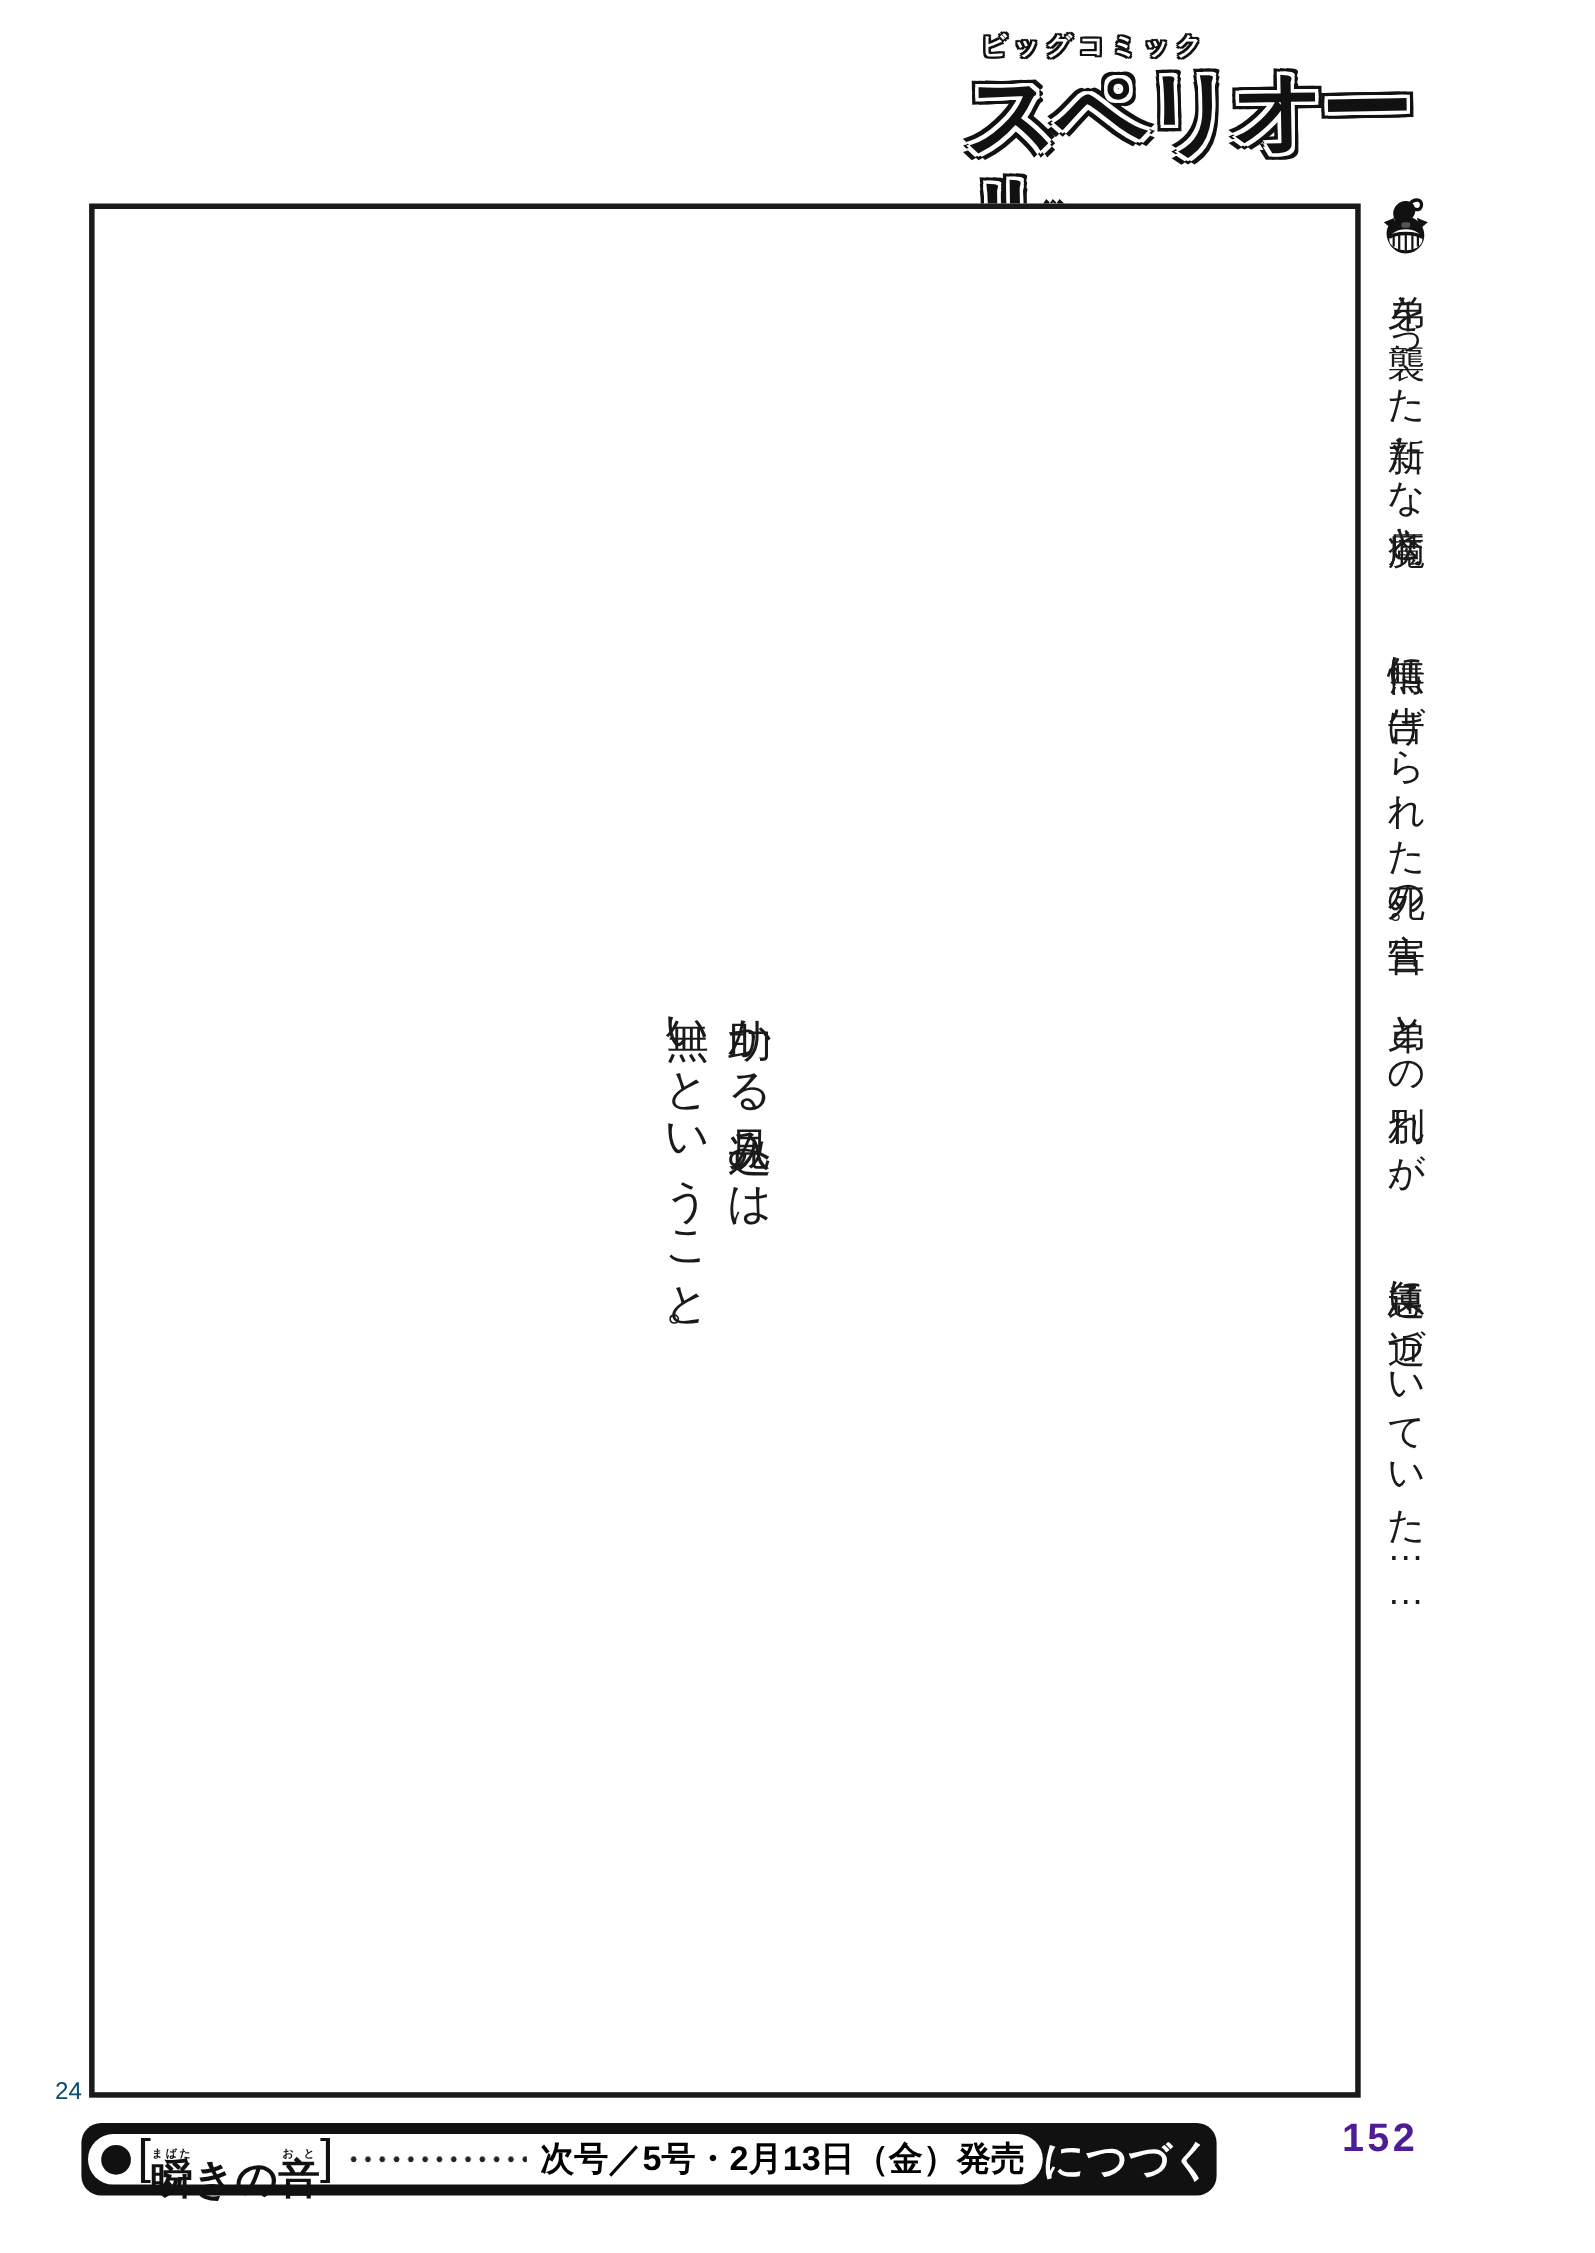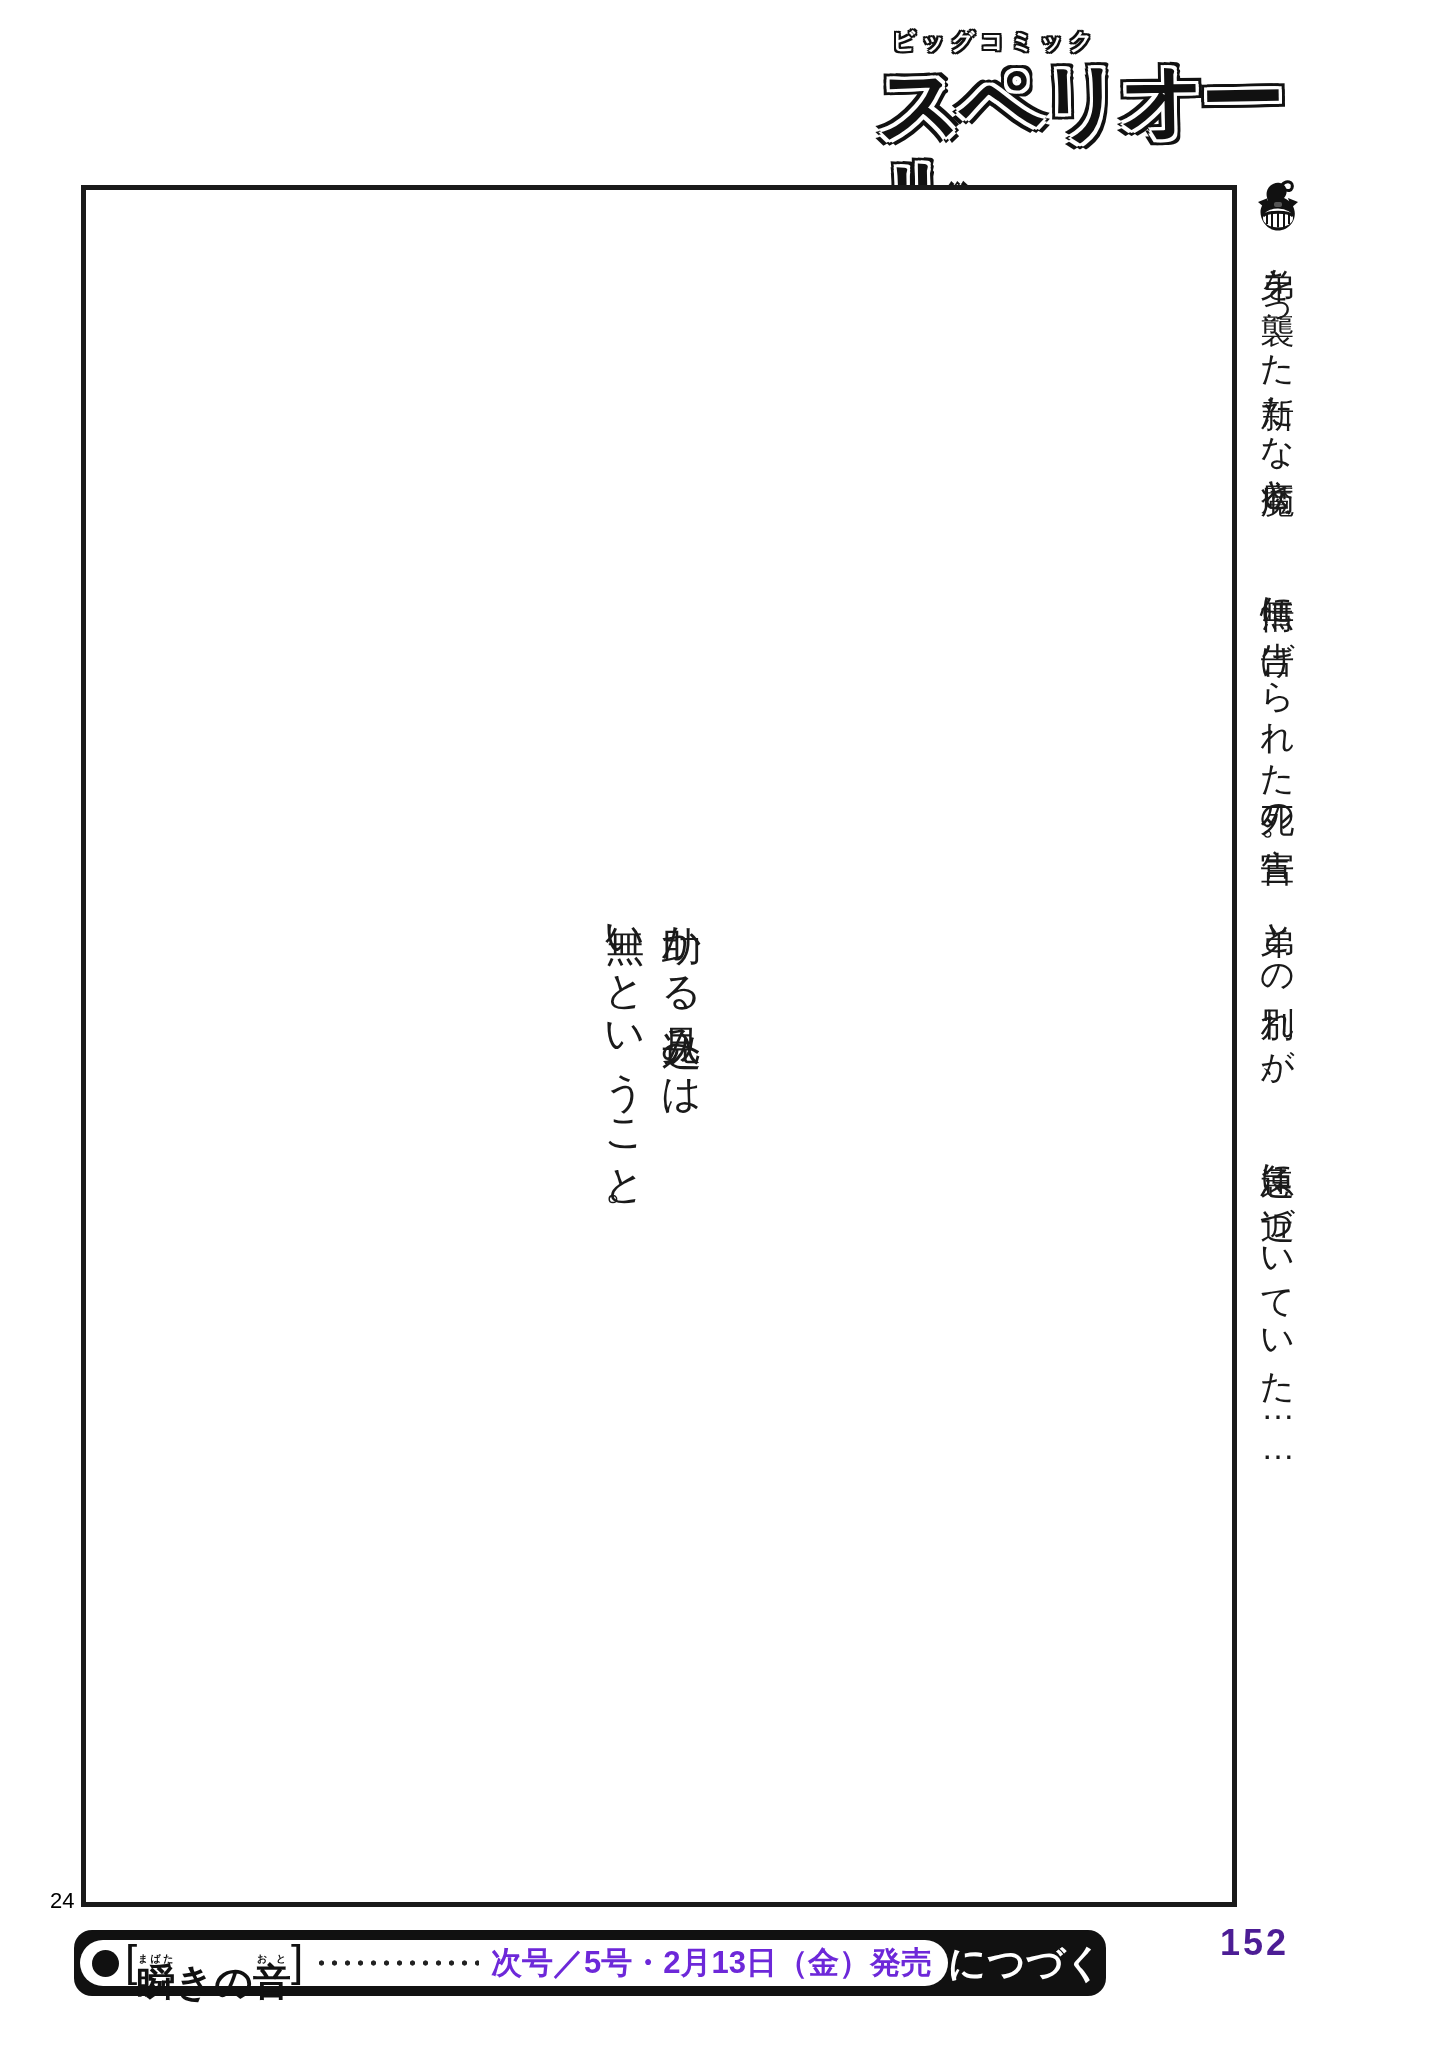--- a/index.html
+++ b/index.html
@@ -99,21 +99,21 @@
     line-height: 54px;
     color: #1a1a1a;
   }
 
   
   .page-num-left {
     position: absolute;
     left: 50px;
     top: 1888px;
     font-size: 22px;
-    color: #000000;
+    color: #0c4a6e;
   }
   .page-num-right {
     position: absolute;
     left: 1220px;
     top: 1922px;
     font-size: 36px;
     font-weight: 600;
     letter-spacing: 3px;
     color: #4c1d95;
   }
@@ -179,21 +179,21 @@
     height: 12px;
     margin: 0 12px;
     background-image: radial-gradient(circle, #222 2.3px, transparent 2.9px);
     background-size: 13px 12px;
     background-repeat: repeat-x;
     background-position: left center;
   }
   .footer-next {
     font-size: 31px;
     font-weight: 700;
-    color: #6d28d9;
+    color: #000000;
     flex: 0 0 auto;
     white-space: nowrap;
   }
   .footer-continued {
     flex: 0 0 auto;
     width: 152px;
     text-align: center;
     font-size: 38px;
     font-weight: 900;
     color: #ffffff;

